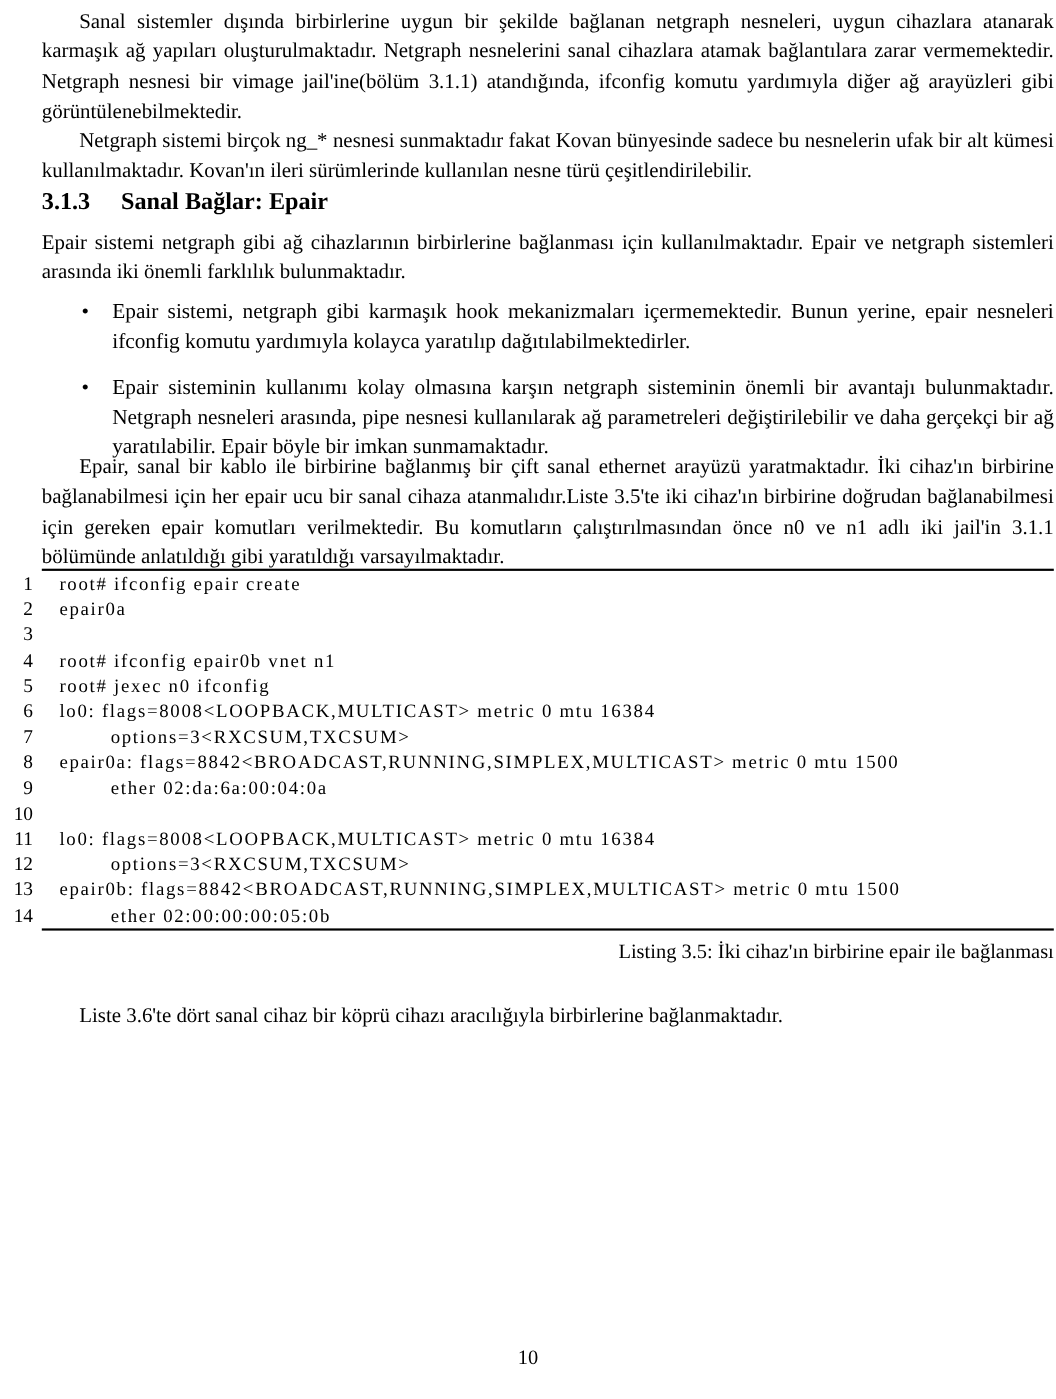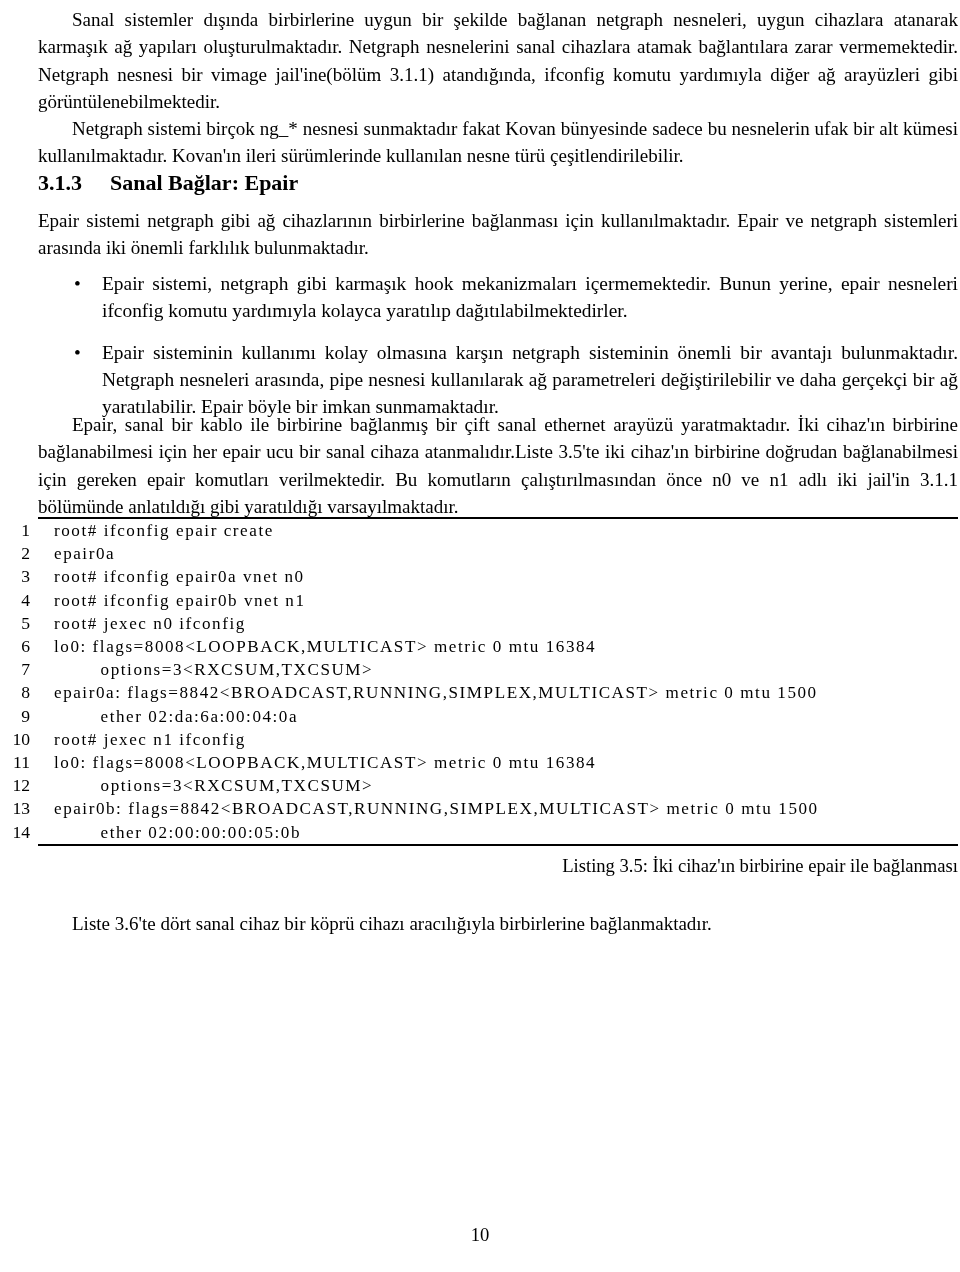--- a/index.html
+++ b/index.html
@@ -171,21 +171,20 @@
       <li class="codeline">
         <span class="ln">1</span>
         <span class="code">root# ifconfig epair create</span>
       </li>
       <li class="codeline">
         <span class="ln">2</span>
         <span class="code">epair0a</span>
       </li>
       <li class="codeline">
         <span class="ln">3</span>
-        <span class="code">root# ifconfig epair0a vnet n0</span>
       </li>
       <li class="codeline">
         <span class="ln">4</span>
         <span class="code">root# ifconfig epair0b vnet n1</span>
       </li>
       <li class="codeline">
         <span class="ln">5</span>
         <span class="code">root# jexec n0 ifconfig</span>
       </li>
       <li class="codeline">
@@ -199,21 +198,20 @@
       <li class="codeline">
         <span class="ln">8</span>
         <span class="code">epair0a: flags=8842&lt;BROADCAST,RUNNING,SIMPLEX,MULTICAST&gt; metric 0 mtu 1500</span>
       </li>
       <li class="codeline">
         <span class="ln">9</span>
         <span class="code">        ether 02:da:6a:00:04:0a</span>
       </li>
       <li class="codeline">
         <span class="ln">10</span>
-        <span class="code">root# jexec n1 ifconfig</span>
       </li>
       <li class="codeline">
         <span class="ln">11</span>
         <span class="code">lo0: flags=8008&lt;LOOPBACK,MULTICAST&gt; metric 0 mtu 16384</span>
       </li>
       <li class="codeline">
         <span class="ln">12</span>
         <span class="code">        options=3&lt;RXCSUM,TXCSUM&gt;</span>
       </li>
       <li class="codeline">

